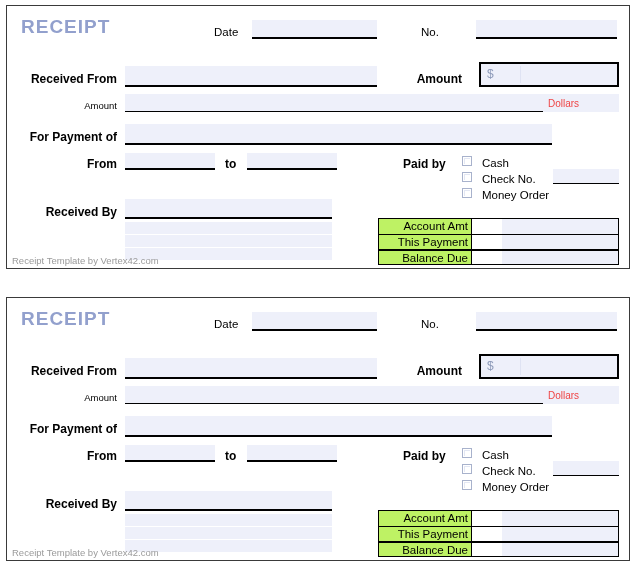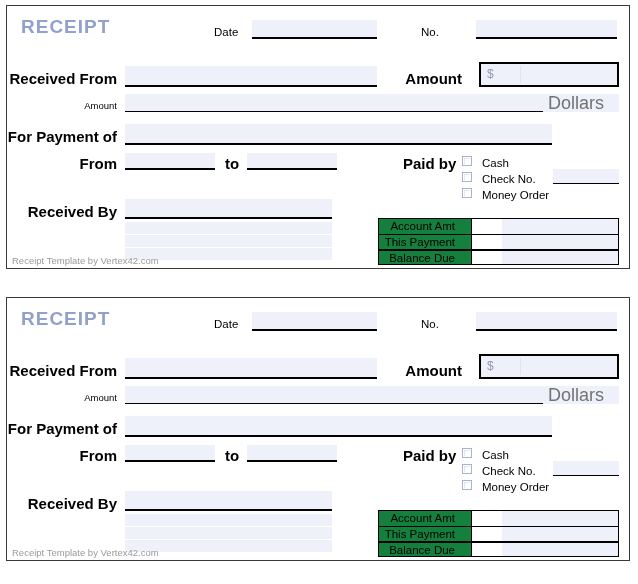--- a/index.html
+++ b/index.html
@@ -55,21 +55,21 @@
   }
 
   
   .lbl {
     position: absolute;
     font-size: 11.5px;
     color: #000000;
     line-height: 14px;
     white-space: nowrap;
   }
-  .lbl.bold { font-weight: bold; font-size: 15px; }
+  .lbl.bold { font-weight: bold; font-size: 12px; }
   .lbl.small { font-size: 9.5px; }
   .lbl.right { text-align: right; }
 
   
   .fld {
     position: absolute;
     background: #eef0fa;
     box-sizing: border-box;
   }
   .fld.ul { border-bottom: 2px solid #000000; }
@@ -96,22 +96,22 @@
     left: 39px;
     top: 2px;
     bottom: 2px;
     width: 1px;
     background: #dfe3f3;
   }
 
   
   .dollars-word {
     position: absolute;
-    font-size: 18px;
-    color: #737373;
+    font-size: 10px;
+    color: #ef4444;
     line-height: 15px;
     white-space: nowrap;
   }
 
   
   .cbx {
     position: absolute;
     width: 10px;
     height: 10px;
     box-sizing: border-box;
@@ -138,25 +138,25 @@
     height: 15px;
     box-sizing: border-box;
   }
   .totals .trow + .trow { border-top: 1px solid #000000; }
   .totals .trow.thick-top { border-top: 2px solid #000000; }
   .totals .tlabel {
     width: 93px;
     box-sizing: border-box;
     border-right: 1px solid #000000;
     text-align: right;
-    padding-right: 16px;
+    padding-right: 3px;
     font-size: 11.5px;
     line-height: 14px;
     color: #000;
-    background: #15803d;
+    background: #bef264;
     white-space: nowrap;
   }
   .totals .tgap {
     width: 30px;
     background: #ffffff;
     box-sizing: border-box;
   }
   .totals .tval {
     flex: 1;
     background: #eef0fa;

